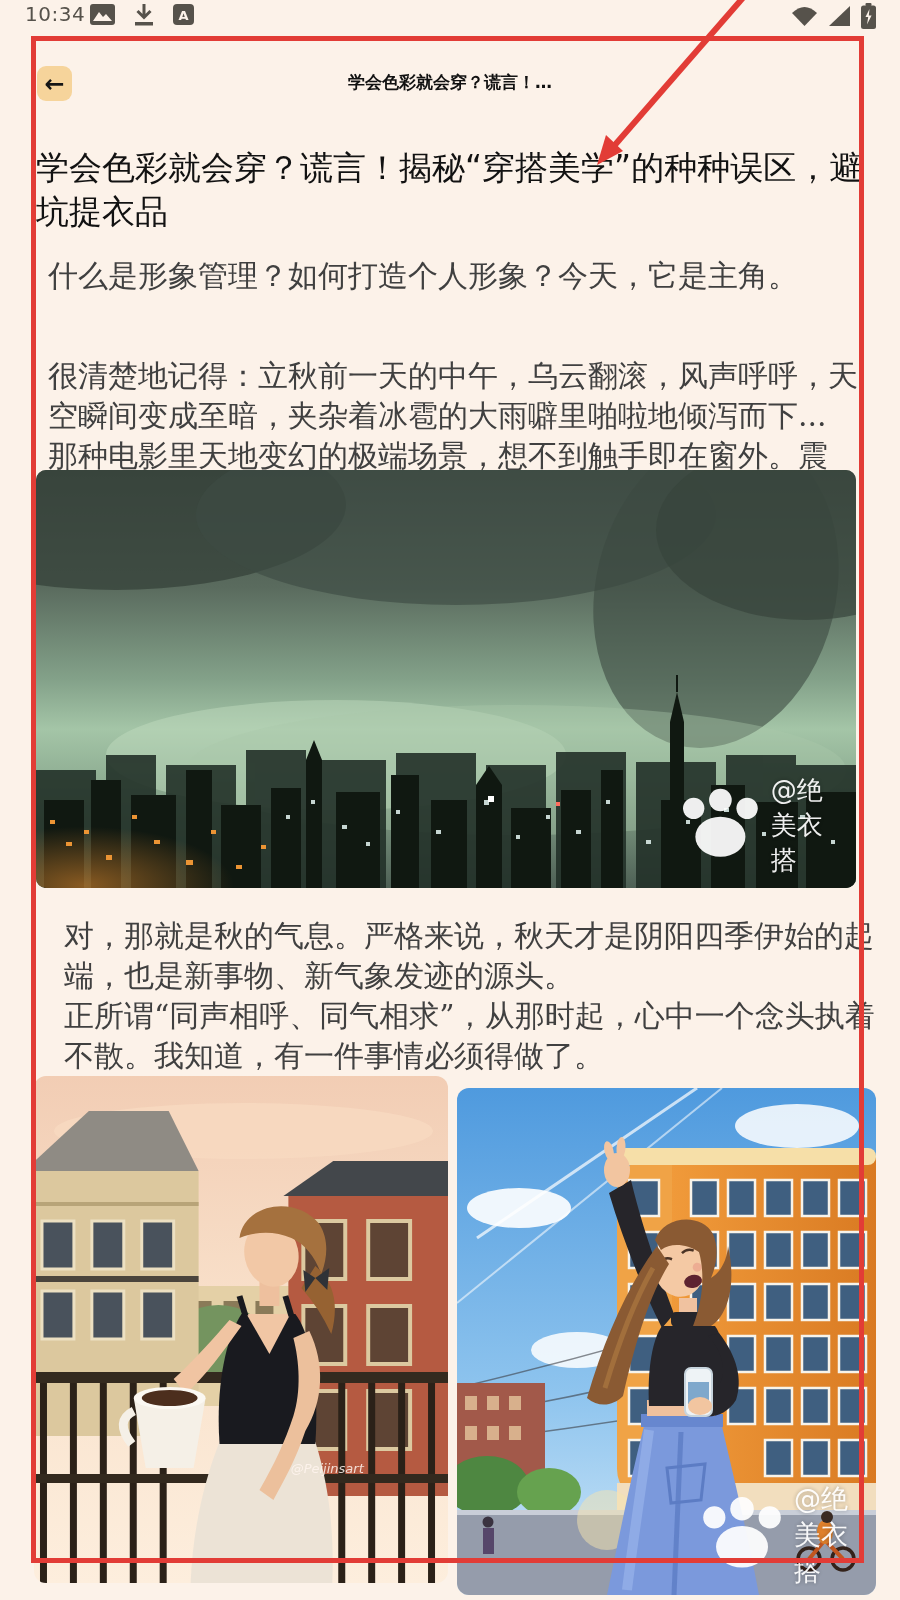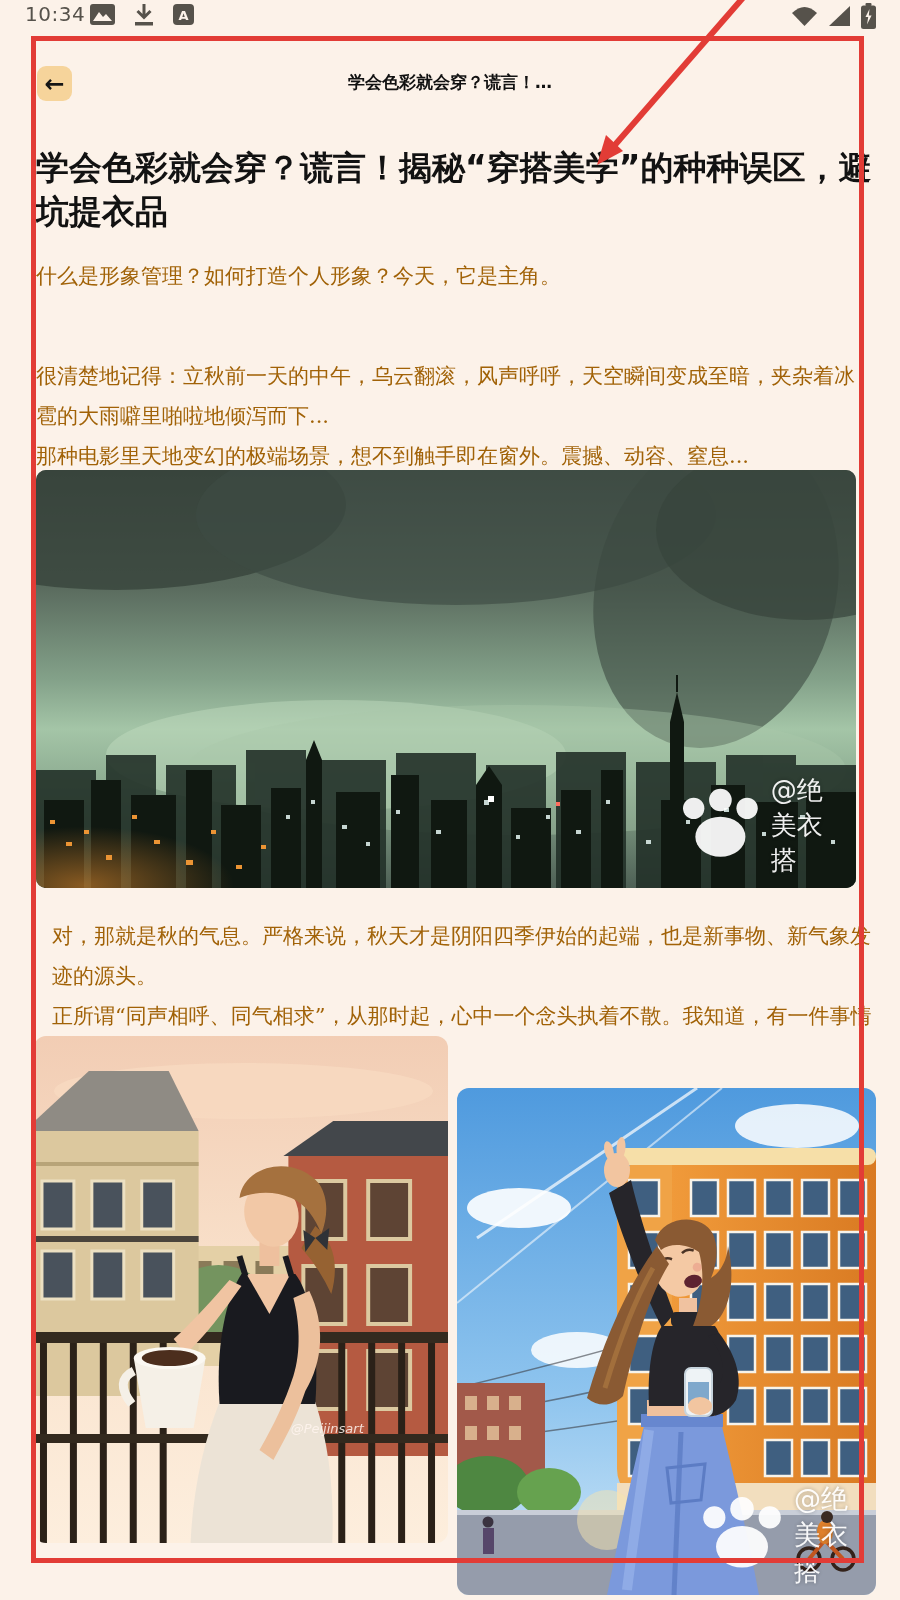--- a/index.html
+++ b/index.html
@@ -16,31 +16,31 @@
 
   
   .back-btn { position:absolute; left:37px; top:66px; width:35px; height:35px;
     background:#f6d49b; border-radius:9px; display:flex; align-items:center; justify-content:center;
     font-size:24px; font-weight:bold; color:#151515; z-index:2; }
   .header-title { position:absolute; left:0; top:71px; width:900px; text-align:center;
     font-size:17px; font-weight:bold; color:#111; z-index:1; }
 
   
   .article-title { position:absolute; left:36px; top:146px; width:838px;
-    font-size:33px; line-height:44px; font-weight:bold; color:#121212; }
-  .para { position:absolute; left:36px; width:830px;
-    font-family:"DejaVu Serif", serif; font-size:21px; line-height:40px; color:#a16207; }
+    font-size:33px; line-height:44px; font-weight:normal; color:#121212; }
+  .para { position:absolute; left:48px; width:830px;
+    font-family:"DejaVu Serif", serif; font-size:30px; line-height:40px; color:#404040; }
   .para span { display:block; }
   #para-a { top:256px; }
   #para-b { top:316px;margin-top:40px; }
   #para-c { top:916px;margin-left:16px; }
 
   .img-frame { position:absolute; border-radius:10px; overflow:hidden; }
   #storm-img { left:36px; top:470px; width:820px; height:418px; }
-  #left-img  { left:34px; top:1036px; width:414px; height:507px; border-radius:12px;text-align:right; }
+  #left-img  { left:34px; top:1076px; width:414px; height:507px; border-radius:12px;text-align:right; }
   #right-img { left:457px; top:1088px; width:419px; height:507px; border-radius:12px; }
   .img-frame svg { display:block; width:100%; height:100%; }
 
   .watermark { position:absolute; display:flex; align-items:center; gap:7px;
     color:#fff; opacity:.93; font-size:26px; font-weight:500; text-shadow:0 0 4px rgba(0,0,0,.35); }
   #storm-wm { right:16px; bottom:10px; }
   #right-wm { right:10px; bottom:6px; font-size:27px; }
   .signature { position:absolute; left:62%; top:76%; font-size:13px; font-style:italic;
     color:rgba(255,244,238,.85); }
 

